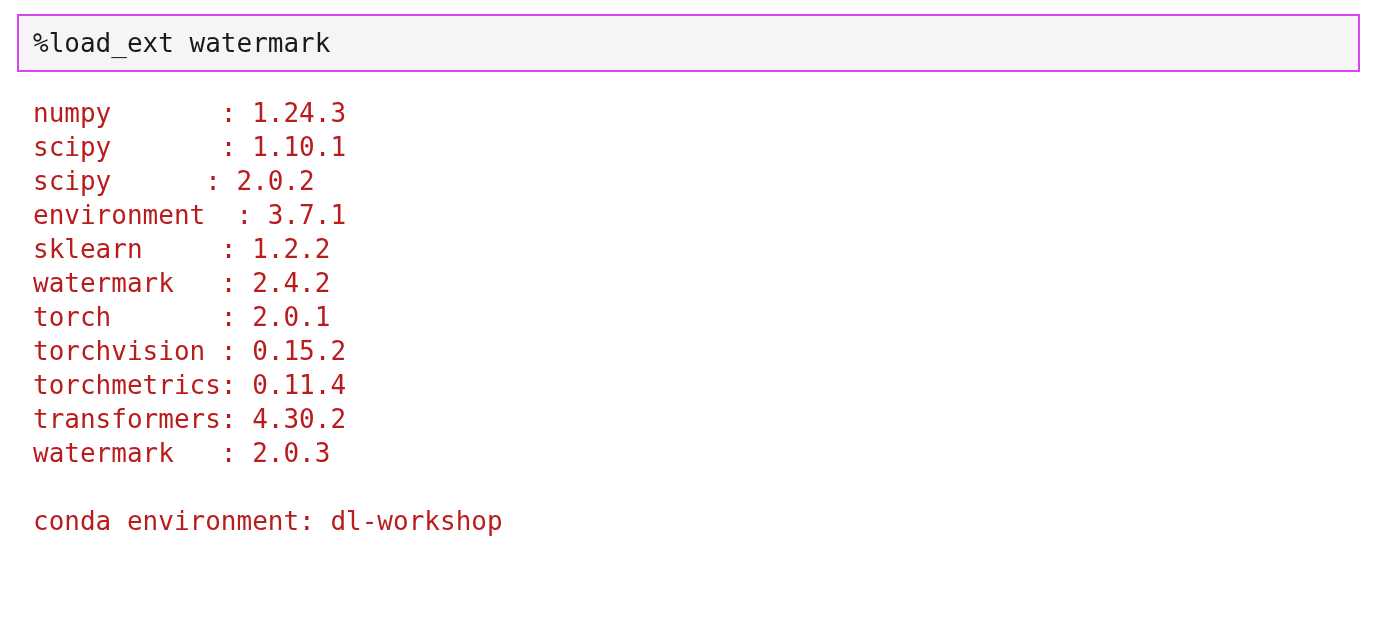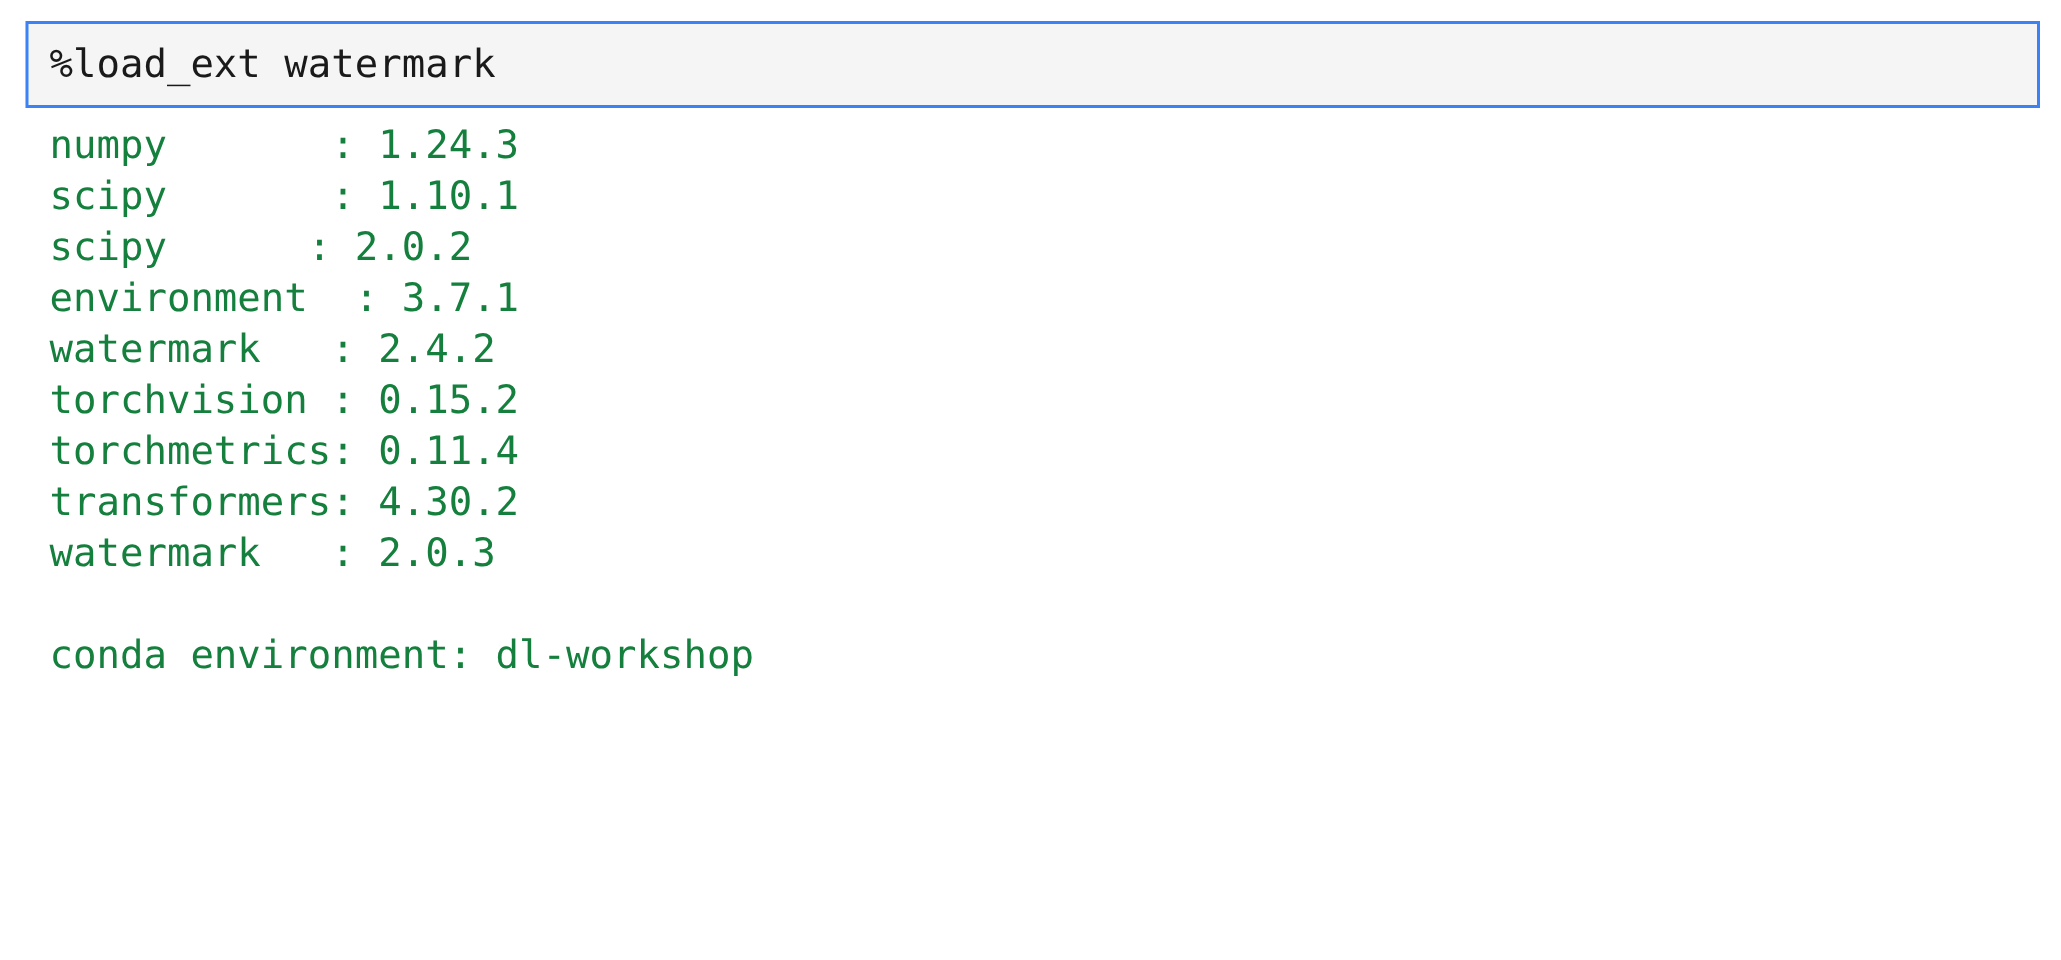--- a/index.html
+++ b/index.html
@@ -17,40 +17,40 @@
     position: relative;
     width: 1374px;
     height: 640px;
     background: #ffffff;
   }
   .code-cell {
     box-sizing: border-box;
     margin-left: 17px;
     width: 1343px;
     background: #f5f5f5;
-    border: 2px solid #3b82f6;
+    border: 2px solid #d946ef;
     padding: 10px 14px;
     overflow: hidden;
   }
   .code-cell.first { margin-top: 14px; }
   .code-cell.second { margin-top: 16px; }
   .cell-code {
     display: block;
     font-family: "DejaVu Sans Mono", "Liberation Mono", monospace;
     font-size: 26px;
     line-height: 34px;
     color: #1a1a1a;
     white-space: pre;
   }
   .tok-operator { color: #aa33e8; }
   .output-area {
-    margin: 8px 0 0 33px;
+    margin: 24px 0 0 33px;
     font-size: 26px;
     line-height: 34px;
-    color: #15803d;
+    color: #b91c1c;
   }
   .pkg-row { white-space: pre; }
   .conda-line {
     margin-top: 34px;
     white-space: pre;
   }
 </style>
 </head>
 <body>
 
@@ -60,21 +60,23 @@
     <code class="cell-code"><span>%load_ext watermark</span></code>
   </div>
 
 
   <div class="output-area">
     <div>
         <div class="pkg-row">numpy       : 1.24.3</div>
         <div class="pkg-row">scipy       : 1.10.1</div>
         <div class="pkg-row">scipy      : 2.0.2</div>
         <div class="pkg-row">environment  : 3.7.1</div>
+        <div class="pkg-row">sklearn     : 1.2.2</div>
         <div class="pkg-row">watermark   : 2.4.2</div>
+        <div class="pkg-row">torch       : 2.0.1</div>
         <div class="pkg-row">torchvision : 0.15.2</div>
         <div class="pkg-row">torchmetrics: 0.11.4</div>
         <div class="pkg-row">transformers: 4.30.2</div>
         <div class="pkg-row">watermark   : 2.0.3</div>
       </div>
     <div class="conda-line">conda environment: dl-workshop</div>
   </div>
 
 </div>
 

